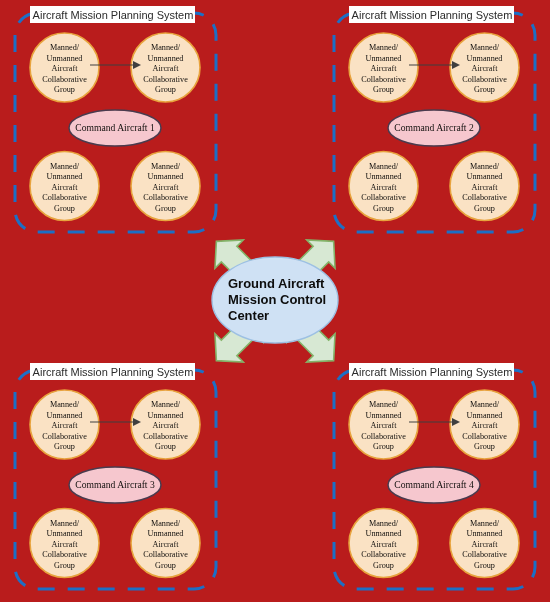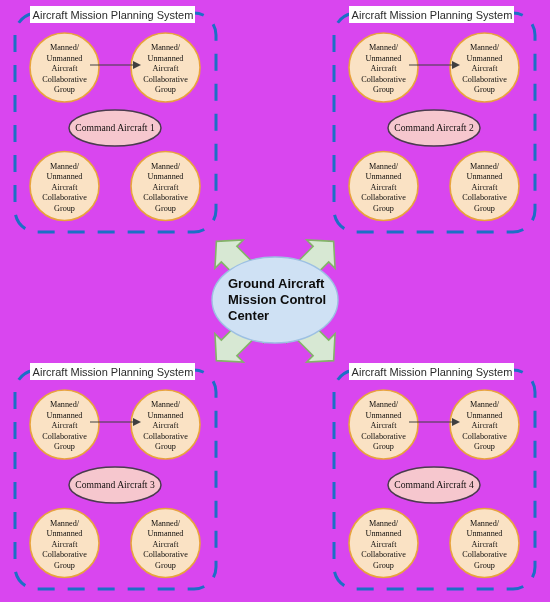--- a/index.html
+++ b/index.html
@@ -10,21 +10,21 @@
   body {
     width: 550px;
     height: 602px;
     overflow: hidden;
     font-family: "Liberation Sans", sans-serif;
   }
   #diagram-root {
     position: relative;
     width: 550px;
     height: 602px;
-    background: #d946ef;
+    background: #b91c1c;
   }
   svg.canvas {
     position: absolute;
     top: 0;
     left: 0;
     width: 550px;
     height: 602px;
   }
   .sys-title {
     font-family: "Liberation Sans", sans-serif;

